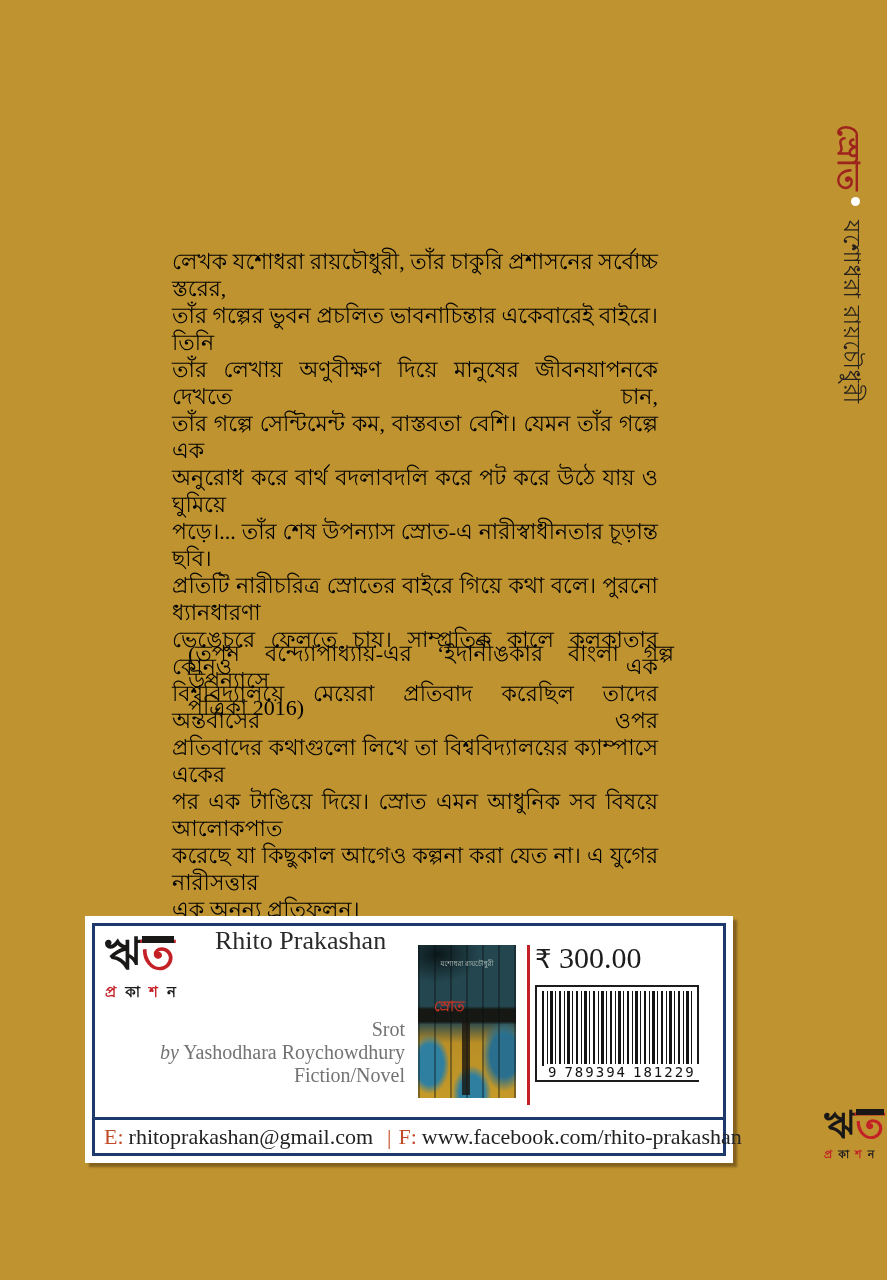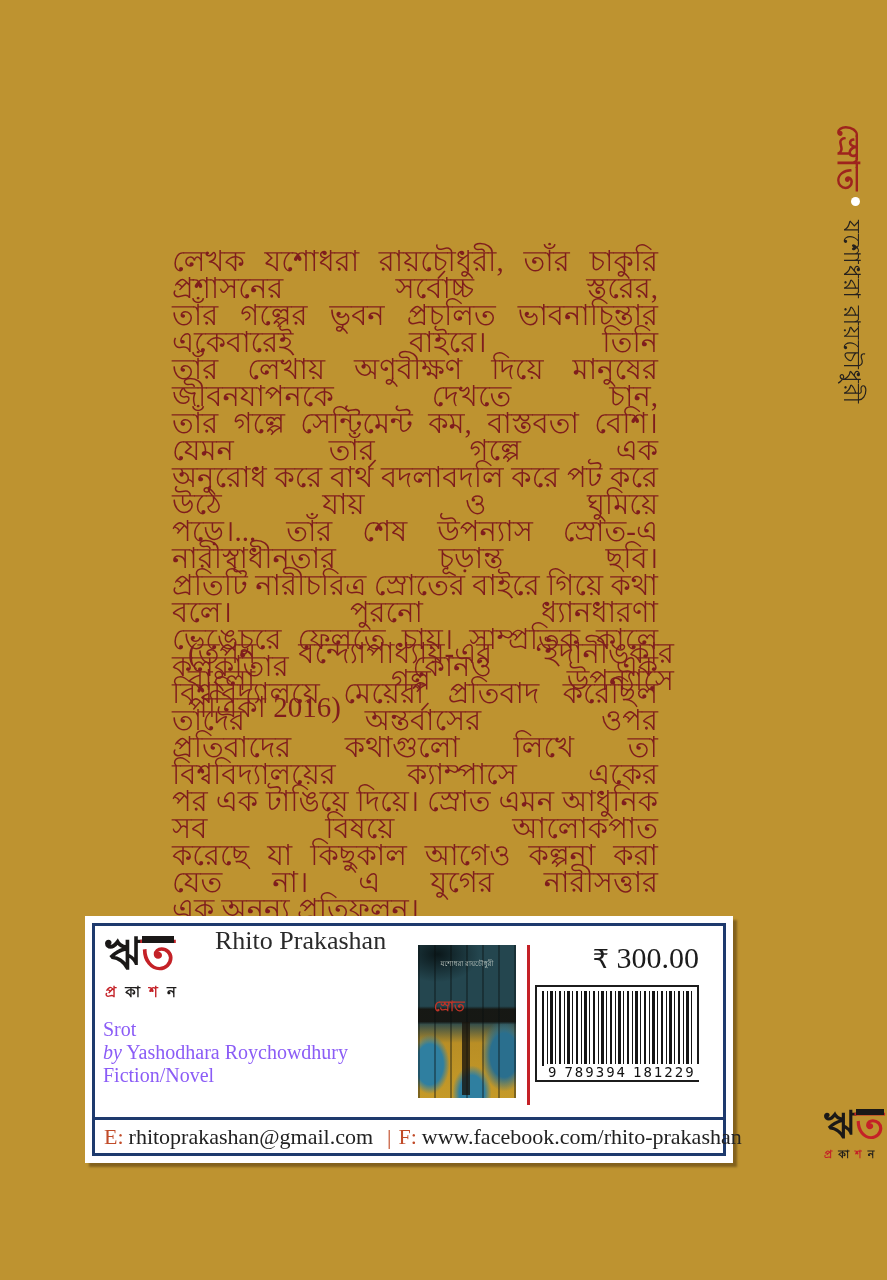--- a/index.html
+++ b/index.html
@@ -25,21 +25,21 @@
   .spine-author {
     position:absolute; left:866px; top:220px;
     transform:rotate(90deg); transform-origin:0 0;
     font-size:23px; line-height:30px;
     color:#26211d; white-space:nowrap; letter-spacing:1px;
   }
 
   
   .blurb, .credit {
     position:absolute; left:172px; width:486px;
-    font-size:29px; line-height:27px; color:#7f1d1d;
+    font-size:22px; line-height:27px; color:#000000;
   }
   .blurb { top:248px; }
   .credit { top:640px;margin-left:16px; }
   .jline { text-align:justify; text-align-last:justify; }
   .jline.last { text-align-last:auto; }
 
   
   .infobox {
     position:absolute; left:85px; top:916px; width:648px; height:247px;
     background:#ffffff; padding:7px;
@@ -55,22 +55,22 @@
   .logo-main .lm1 { color:#1a1817; }
   .logo-main .lm2 { color:#C42127; }
   .logo-bar { position:absolute; top:3px; left:54%; width:46%; height:7px; background:#1a1817; }
   .logo-sub { margin-top:3px; font-size:15px; letter-spacing:2px; display:flex; gap:7px; font-weight:bold; }
   .logo-sub span:nth-child(odd) { color:#C42127; }
   .logo-sub span:nth-child(even) { color:#1d1b1a; }
 
   .pubname { position:absolute; left:120px; top:0; font-size:26px; color:#2a2a2a; }
 
   .imprint {
-    position:absolute; left:8px; top:92px; width:310px;
-    text-align:left; font-size:20px; line-height:23px; color:#8b5cf6;
+    position:absolute; left:0; top:92px; width:310px;
+    text-align:right; font-size:20px; line-height:23px; color:#737373;
   }
   .imprint .by { font-style:italic; }
 
   .cover {
     position:absolute; left:323px; top:19px; width:98px; height:153px;
     background-color:#24464f;
     background-image:
       repeating-linear-gradient(90deg, rgba(8,14,14,.38) 0 2px, rgba(0,0,0,0) 2px 16px),
       linear-gradient(180deg, rgba(0,0,0,0) 0 40%, rgba(20,16,10,.85) 42% 50%, rgba(0,0,0,0) 52%),
       radial-gradient(30px 45px at 12% 78%, #2f7fa0 0 45%, rgba(0,0,0,0) 66%),
@@ -89,21 +89,21 @@
   }
   .cover-title {
     position:absolute; top:50px; left:16px;
     font-size:14px; font-weight:bold; color:#C03428;
   }
 
   .redline { position:absolute; left:432px; top:19px; width:3px; height:160px; background:#C42127; }
 
   .price {
     position:absolute; left:440px; top:16px; width:164px;
-    text-align:right; font-size:30px; line-height:32px; color:#1c1c1c;
+    text-align:left; font-size:30px; line-height:32px; color:#1c1c1c;
   }
   .price .rupee { font-family:"DejaVu Sans",sans-serif; font-size:26px; }
 
   .barcode {
     position:absolute; left:440px; top:59px; width:164px; height:97px;
     border:2px solid #1c1c1c; background:#fff;
   }
   .barcode .bars {
     position:absolute; left:5px; right:5px; top:4px; bottom:14px;
     background:

